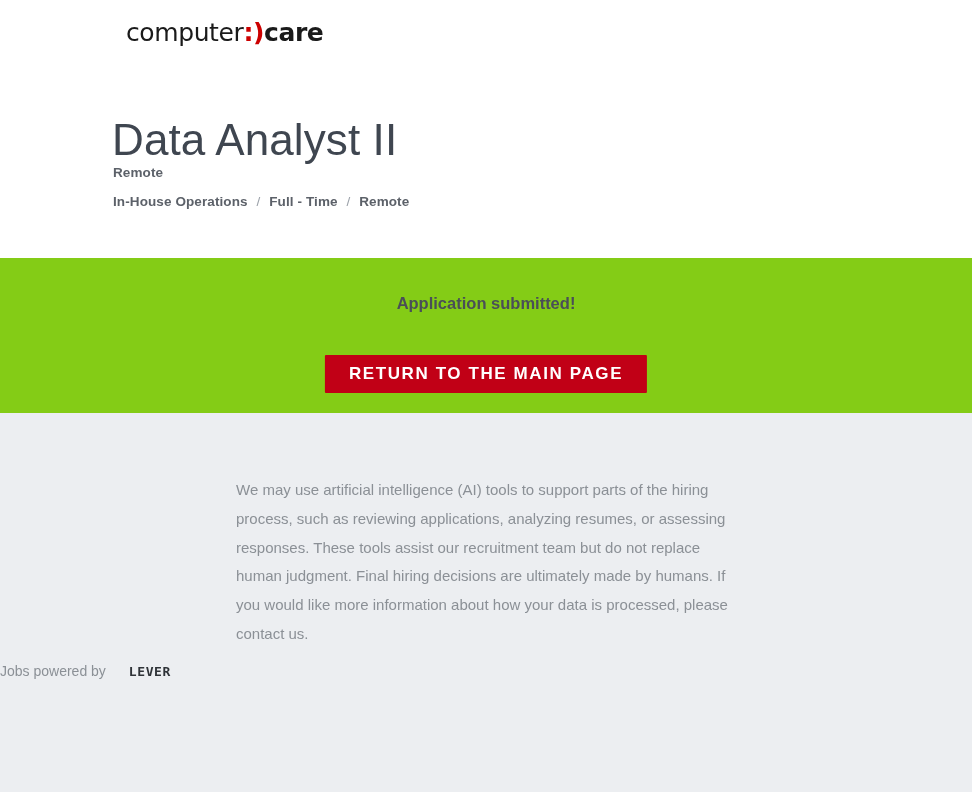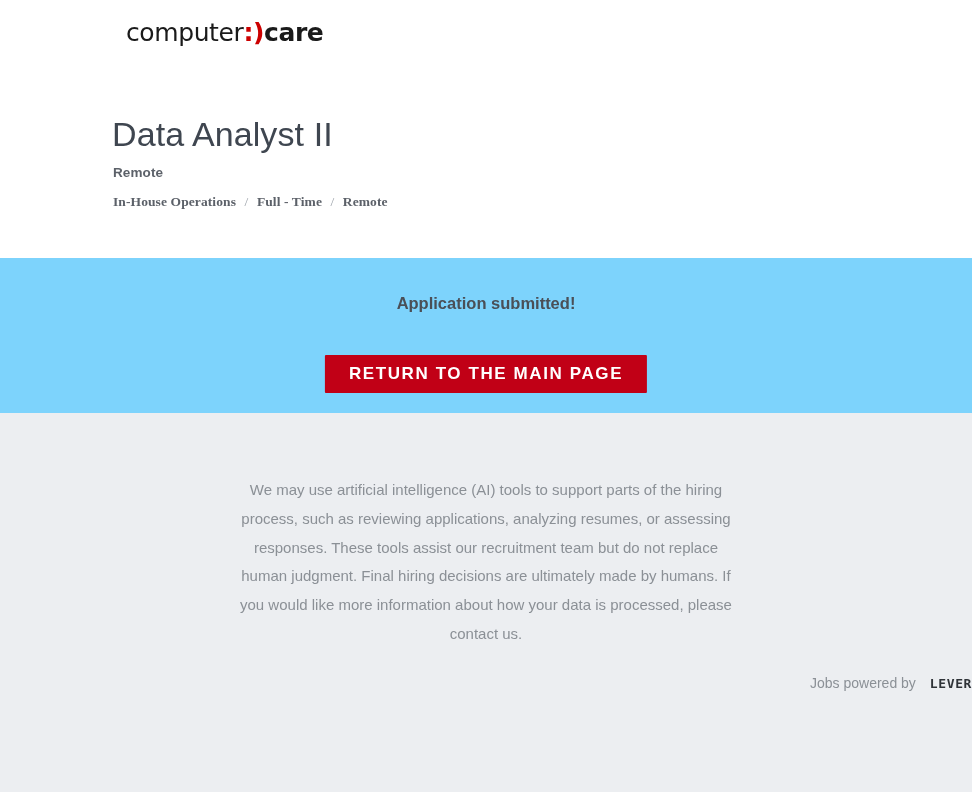--- a/index.html
+++ b/index.html
@@ -44,21 +44,21 @@
     font-weight: 400;
   }
   .logo .smile {
     color: #cc0000;
     font-weight: 700;
   }
   .job-title {
     position: absolute;
     left: 112px;
     top: 88px;
-    font-size: 34px;
+    font-size: 44px;
     line-height: 46px;
     font-weight: 400;
     color: #3f4650;
     letter-spacing: 0.1px;
   }
   .location {
     position: absolute;
     left: 113px;
     top: 165px;
     font-size: 13.5px;
@@ -67,31 +67,30 @@
     letter-spacing: 0.1px;
   }
   .meta {
     position: absolute;
     left: 113px;
     top: 194px;
     font-size: 13.5px;
     font-weight: 700;
     color: #5c6169;
     letter-spacing: 0.1px;
-    font-family: Liberation Serif, serif;
   }
   .meta .sep {
     color: #9aa0a8;
     font-weight: 400;
     padding: 0 5px;
   }
 
   
   .submitted {
-    background: #7dd3fc;
+    background: #84cc16;
     height: 155px;
     box-sizing: border-box;
     text-align: center;
     position: relative;
   }
   .submitted-text {
     position: absolute;
     top: 36px;
     left: 0;
     right: 0;
@@ -124,37 +123,37 @@
     background: #eceef1;
     flex: 1 1 auto;
     position: relative;
   }
   .ai-notice {
     position: absolute;
     top: 48px;
     left: 50%;
     transform: translateX(-50%);
     width: 500px;
-    text-align: center;
+    text-align: left;
     font-size: 15px;
     line-height: 28.8px;
     color: #8b9096;
   }
   .powered {
     position: absolute;
-    top: 262px;
+    top: 250px;
     left: 0;
     right: 0;
     text-align: center;
     font-size: 14px;
     color: #8b9096;
     display: flex;
     align-items: center;
-    justify-content: flex-end;
-    gap: 4px;
+    justify-content: flex-start;
+    gap: 13px;
   }
   .lever-mark {
     font-family: "DejaVu Sans Mono", monospace;
     font-size: 13px;
     font-weight: 700;
     letter-spacing: 0.6px;
     color: #2f3338;
     margin-left: 10px;
   }
 </style>

